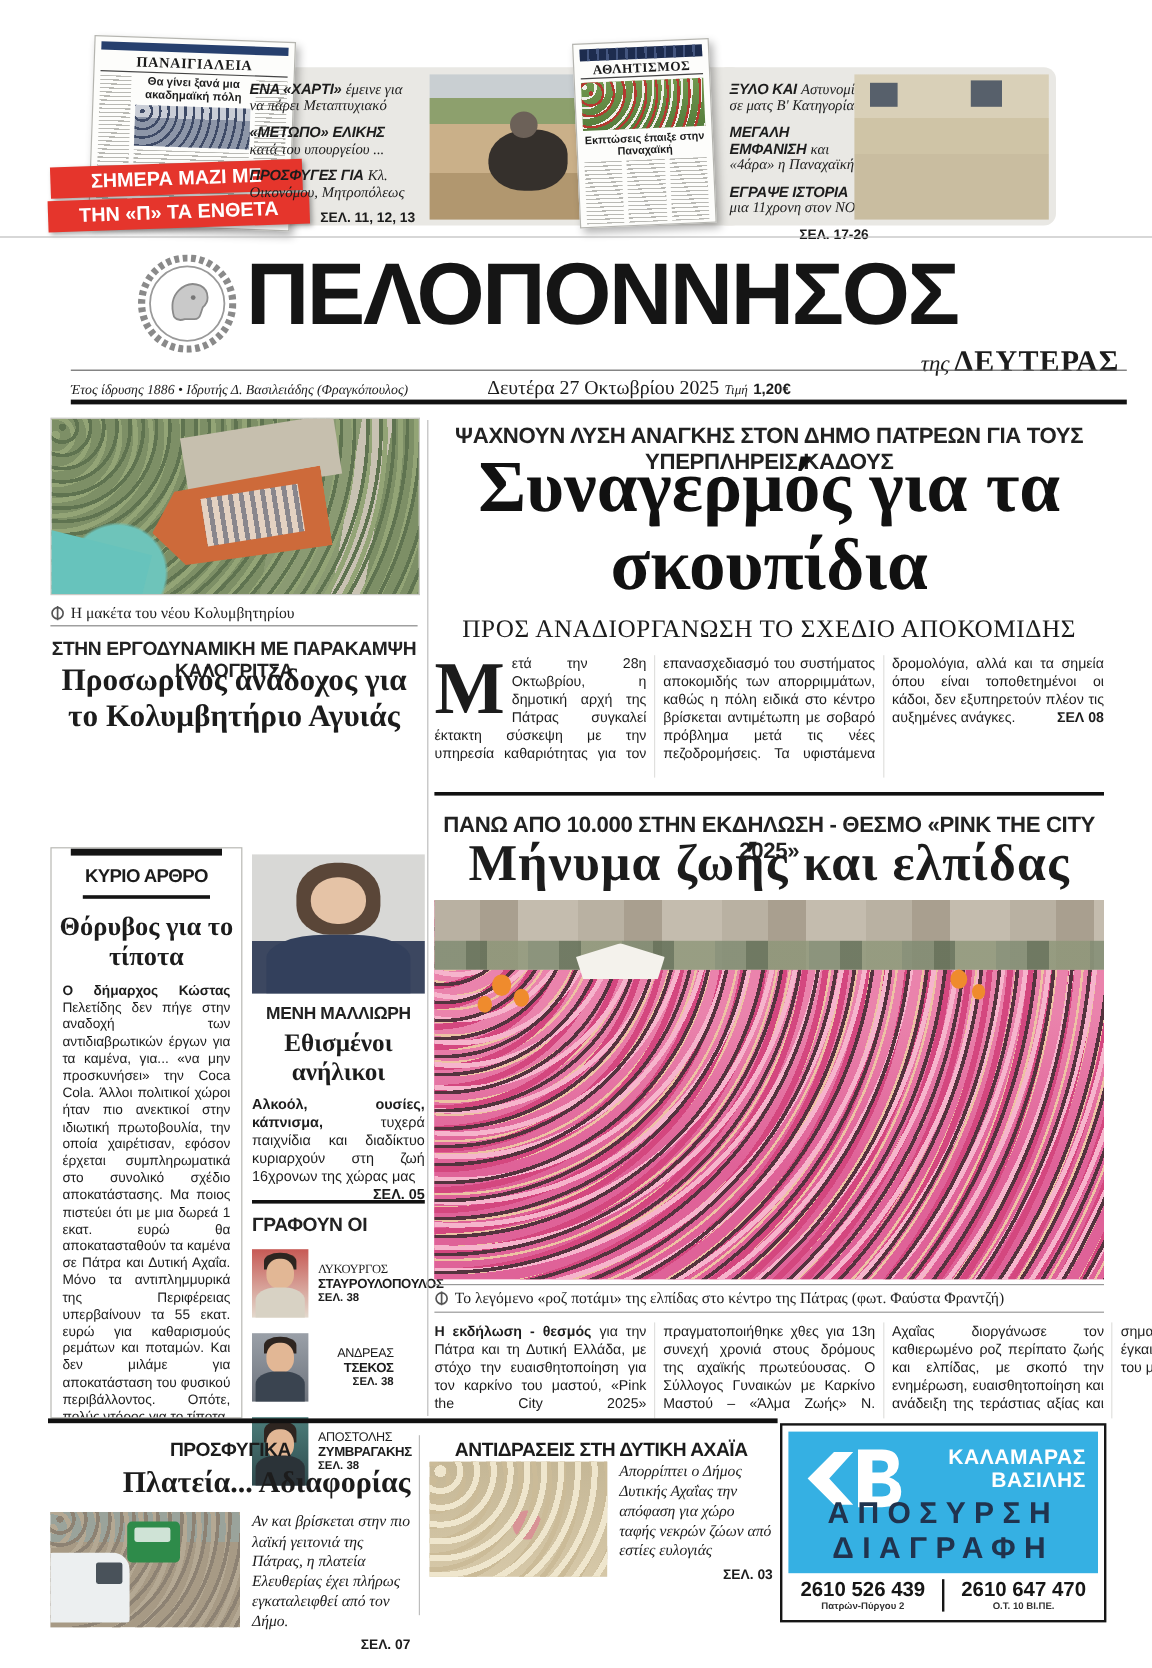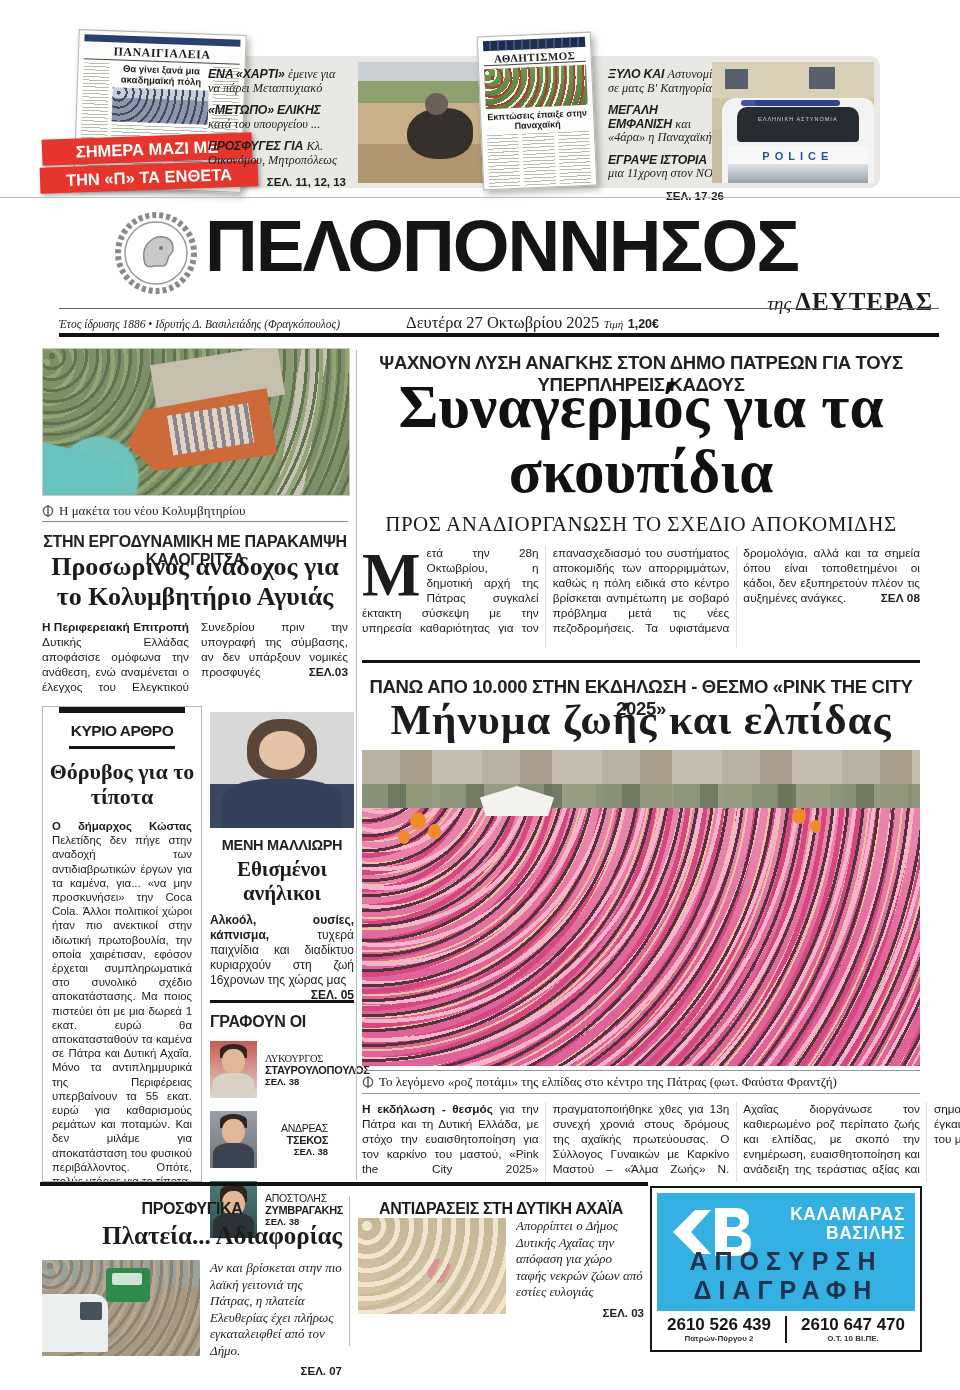--- a/index.html
+++ b/index.html
@@ -180,26 +180,20 @@
     <div class="abs" style="left:568px;top:40px;width:116px;">
       <div class="promo-item"><b>ΞΥΛΟ ΚΑΙ</b> <i>Αστυνομία σε ματς Β' Κατηγορίας</i></div>
       <div class="promo-item"><b>ΜΕΓΑΛΗ ΕΜΦΑΝΙΣΗ</b> <i>και «4άρα» η Παναχαϊκή</i></div>
       <div class="promo-item"><b>ΕΓΡΑΨΕ ΙΣΤΟΡΙΑ</b> <i>μια 11χρονη στον ΝΟΠ</i></div>
       <div class="pageref">ΣΕΛ. 17-26</div>
     </div>
 
     <div class="ph police-photo" style="left:672px;top:34px;width:162px;height:121px;">
       <div class="pp-win" style="left:8%;top:6%;width:14%;height:16%;"></div>
       <div class="pp-win" style="left:60%;top:4%;width:16%;height:18%;"></div>
-      <div class="pp-car">
-        <div class="pp-bar"></div>
-        <div class="pp-rear">ΕΛΛΗΝΙΚΗ ΑΣΤΥΝΟΜΙΑ</div>
-        <div class="pp-band">POLICE</div>
-        <div class="pp-trunk"></div>
-      </div>
     </div>
   </div>
 
   <div class="abs grayline" style="left:0;top:197px;width:960px;height:1px;"></div>
 
   <div class="abs" style="left:40px;top:204px;width:880px;height:136px;margin-left:19px;">
     <svg class="logo-circle" style="left:56px;top:8px;" width="82" height="82" viewBox="0 0 82 82">
       <circle cx="41" cy="41" r="38" fill="none" stroke="#8a8a8a" stroke-width="6" stroke-dasharray="4 3"></circle>
       <circle cx="41" cy="41" r="31" fill="none" stroke="#9a9a9a" stroke-width="1.5"></circle>
       <path d="M30 52 q-4 -14 4 -22 q8 -8 18 -4 q6 3 6 10 q0 5 -4 8 l-2 6 q-1 4 -5 4 l-8 0 q-6 2 -9 -2" fill="#c9c9c9" stroke="#8a8a8a" stroke-width="1.5"></path>
@@ -230,25 +224,20 @@
   </div>
   <div class="abs cap-row" style="left:42px;top:500px;width:306px;height:21px;border-bottom:1px solid #888;">
     <svg class="icon-cam" width="12" height="12" viewBox="0 0 12 12">
         <circle cx="6" cy="6" r="4.6" fill="none" stroke="#555" stroke-width="1.4"></circle>
         <line x1="6" y1="0" x2="6" y2="12" stroke="#555" stroke-width="1.4"></line>
       </svg>
     <span class="caption">Η μακέτα του νέου Κολυμβητηρίου</span>
   </div>
   <div class="abs kick" style="left:42px;top:533px;width:306px;text-align:center;font-size:16px;">ΣΤΗΝ ΕΡΓΟΔΥΝΑΜΙΚΗ ΜΕ ΠΑΡΑΚΑΜΨΗ ΚΑΛΟΓΡΙΤΣΑ</div>
   <div class="abs serif" style="left:42px;top:552px;width:306px;font-weight:bold;font-size:26px;line-height:30px;text-align:center;">Προσωρινός ανάδοχος για το Κολυμβητήριο Αγυιάς</div>
-  <div class="abs body2c" style="left:42px;top:620px;width:306px;height:80px;">
-    <b>Η Περιφερειακή Επιτροπή</b>
-    <span>Δυτικής Ελλάδας αποφάσισε ομόφωνα την ανάθεση, ενώ αναμένεται ο έλεγχος του Ελεγκτικού Συνεδρίου πριν την υπογραφή της σύμβασης, αν δεν υπάρξουν νομικές προσφυγές</span>
-    <b style="float:right;">ΣΕΛ.03</b>
-  </div>
 
   <div class="editorial" style="left:42px;top:706px;width:160px;height:476px;">
     <div class="ed-topbar"></div>
     <div class="ed-label">ΚΥΡΙΟ ΑΡΘΡΟ</div>
     <div class="ed-underbar"></div>
     <div class="ed-head">Θόρυβος για το τίποτα</div>
     <div class="smallbody" style="padding:0 9px;">
       <b>Ο δήμαρχος Κώστας</b>
       <span>Πελετίδης δεν πήγε στην αναδοχή των αντιδιαβρωτικών έργων για τα καμένα, για... «να μην προσκυνήσει» την Coca Cola. Άλλοι πολιτικοί χώροι ήταν πιο ανεκτικοί στην ιδιωτική πρωτοβουλία, την οποία χαιρέτισαν, εφόσον έρχεται συμπληρωματικά στο συνολικό σχέδιο αποκατάστασης. Μα ποιος πιστεύει ότι με μια δωρεά 1 εκατ. ευρώ θα αποκατασταθούν τα καμένα σε Πάτρα και Δυτική Αχαΐα. Μόνο τα αντιπλημμυρικά της Περιφέρειας υπερβαίνουν τα 55 εκατ. ευρώ για καθαρισμούς ρεμάτων και ποταμών. Και δεν μιλάμε για αποκατάσταση του φυσικού περιβάλλοντος. Οπότε, πολύς ντόρος για το τίποτα.</span>
     </div>

